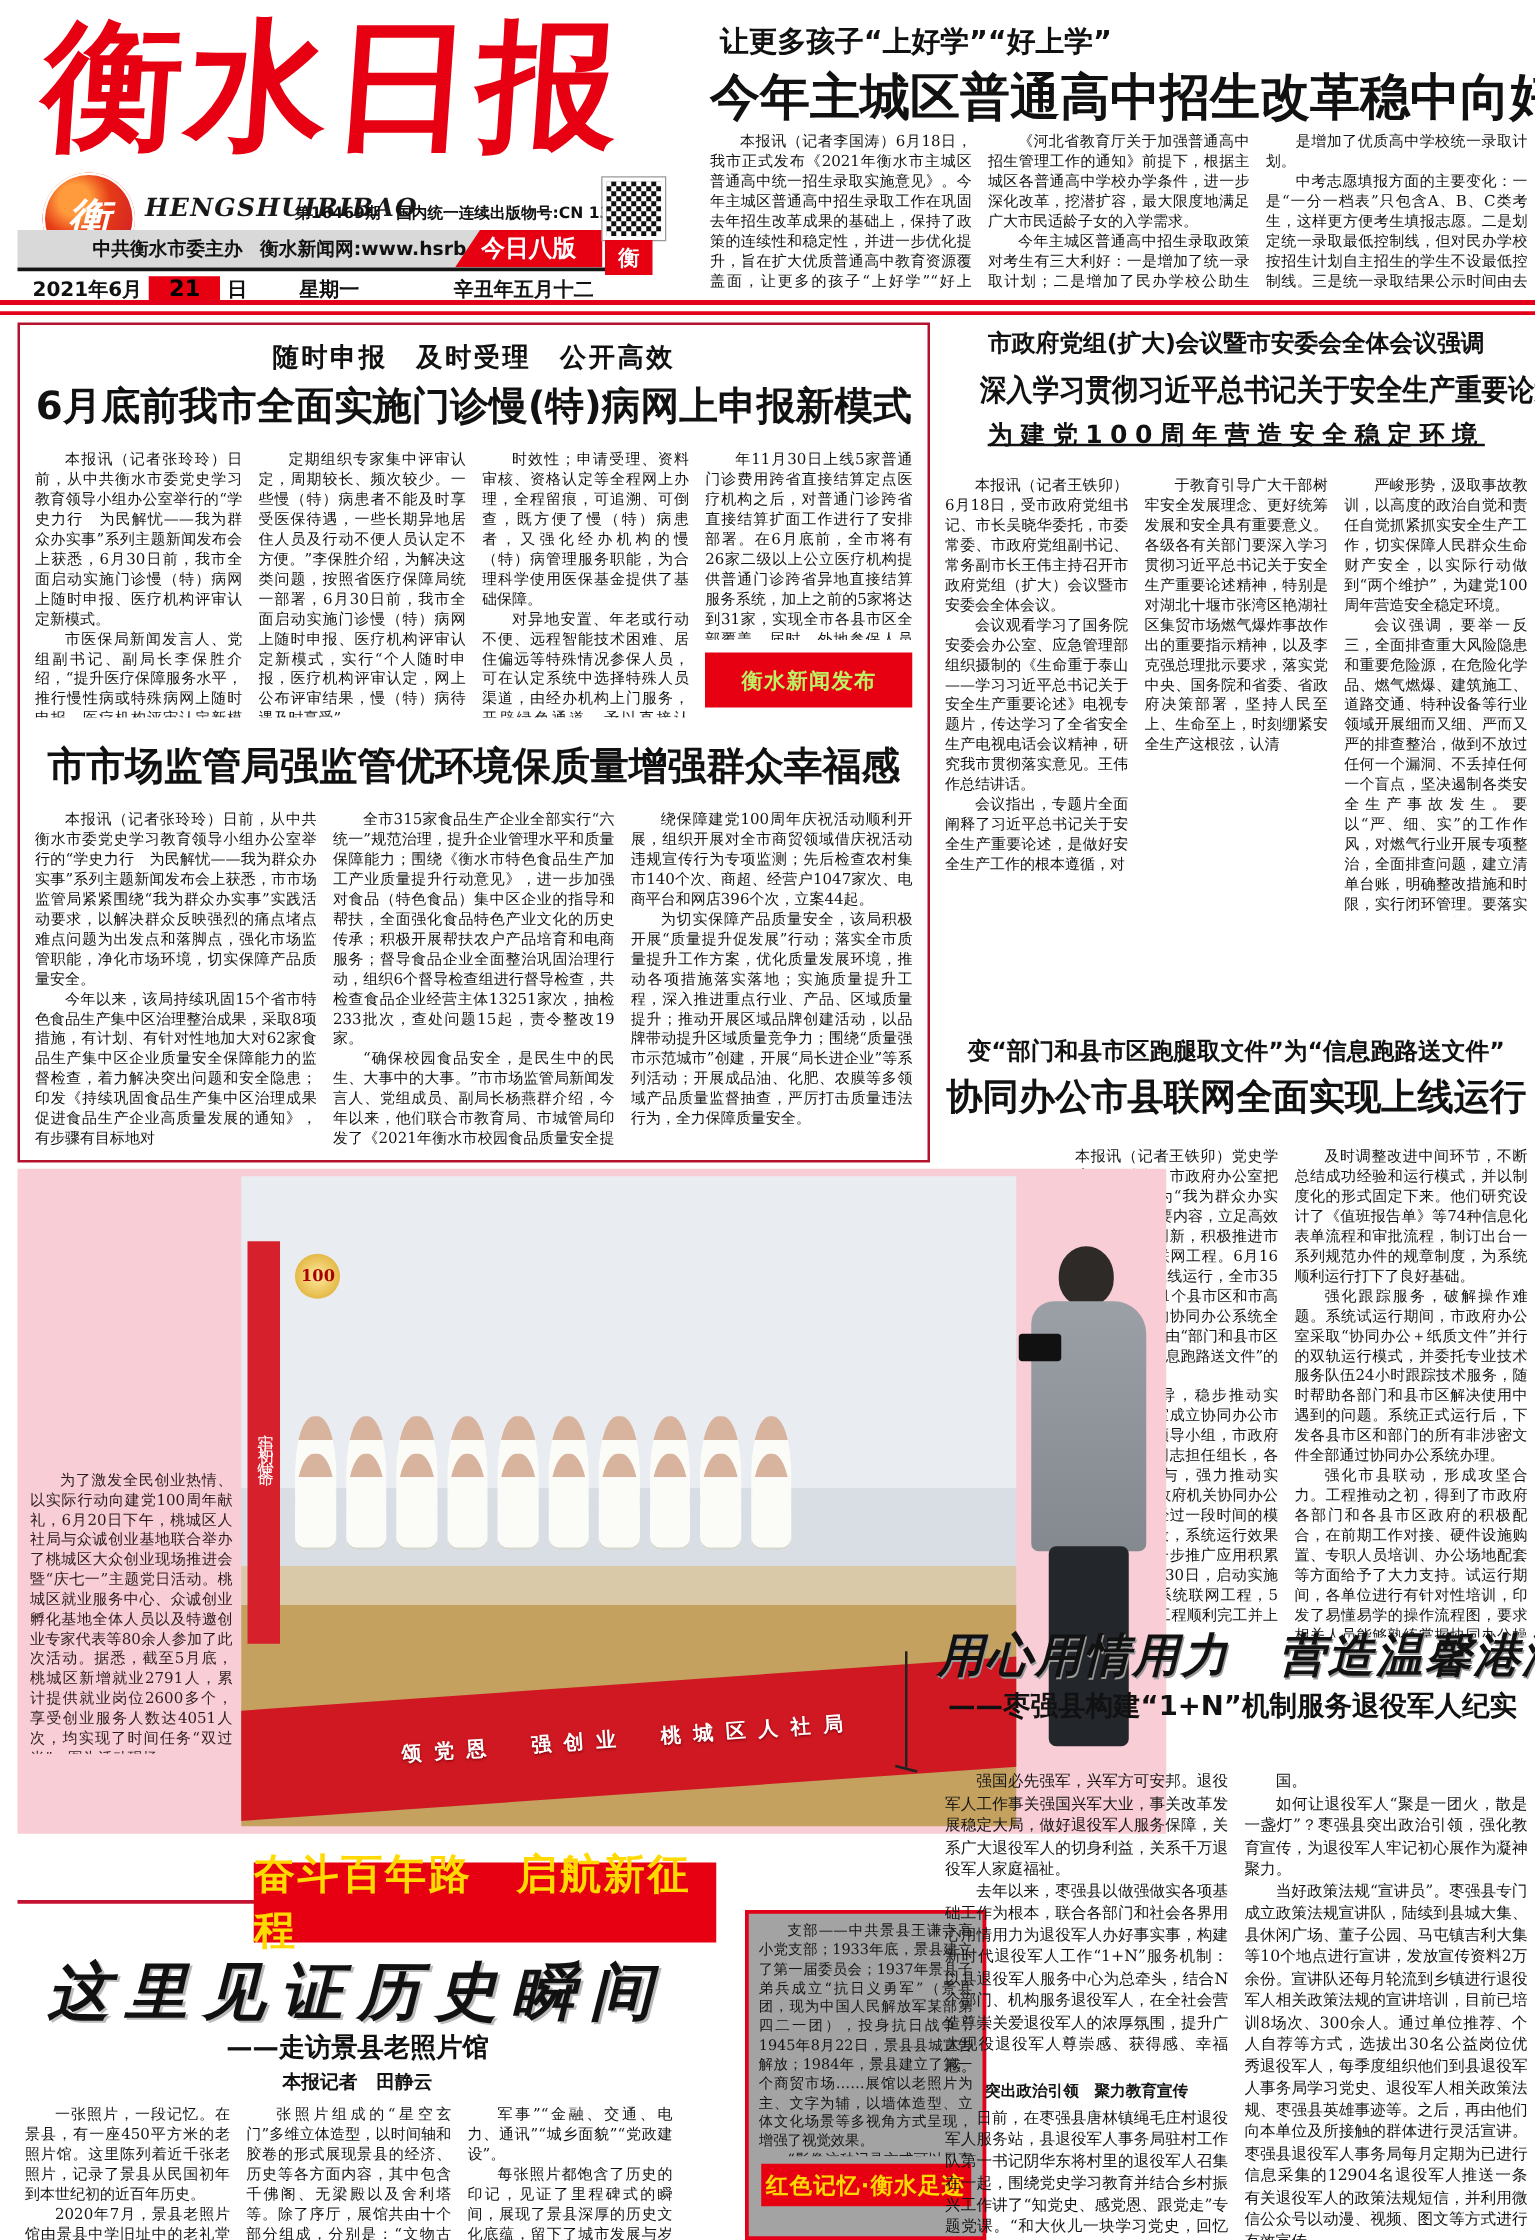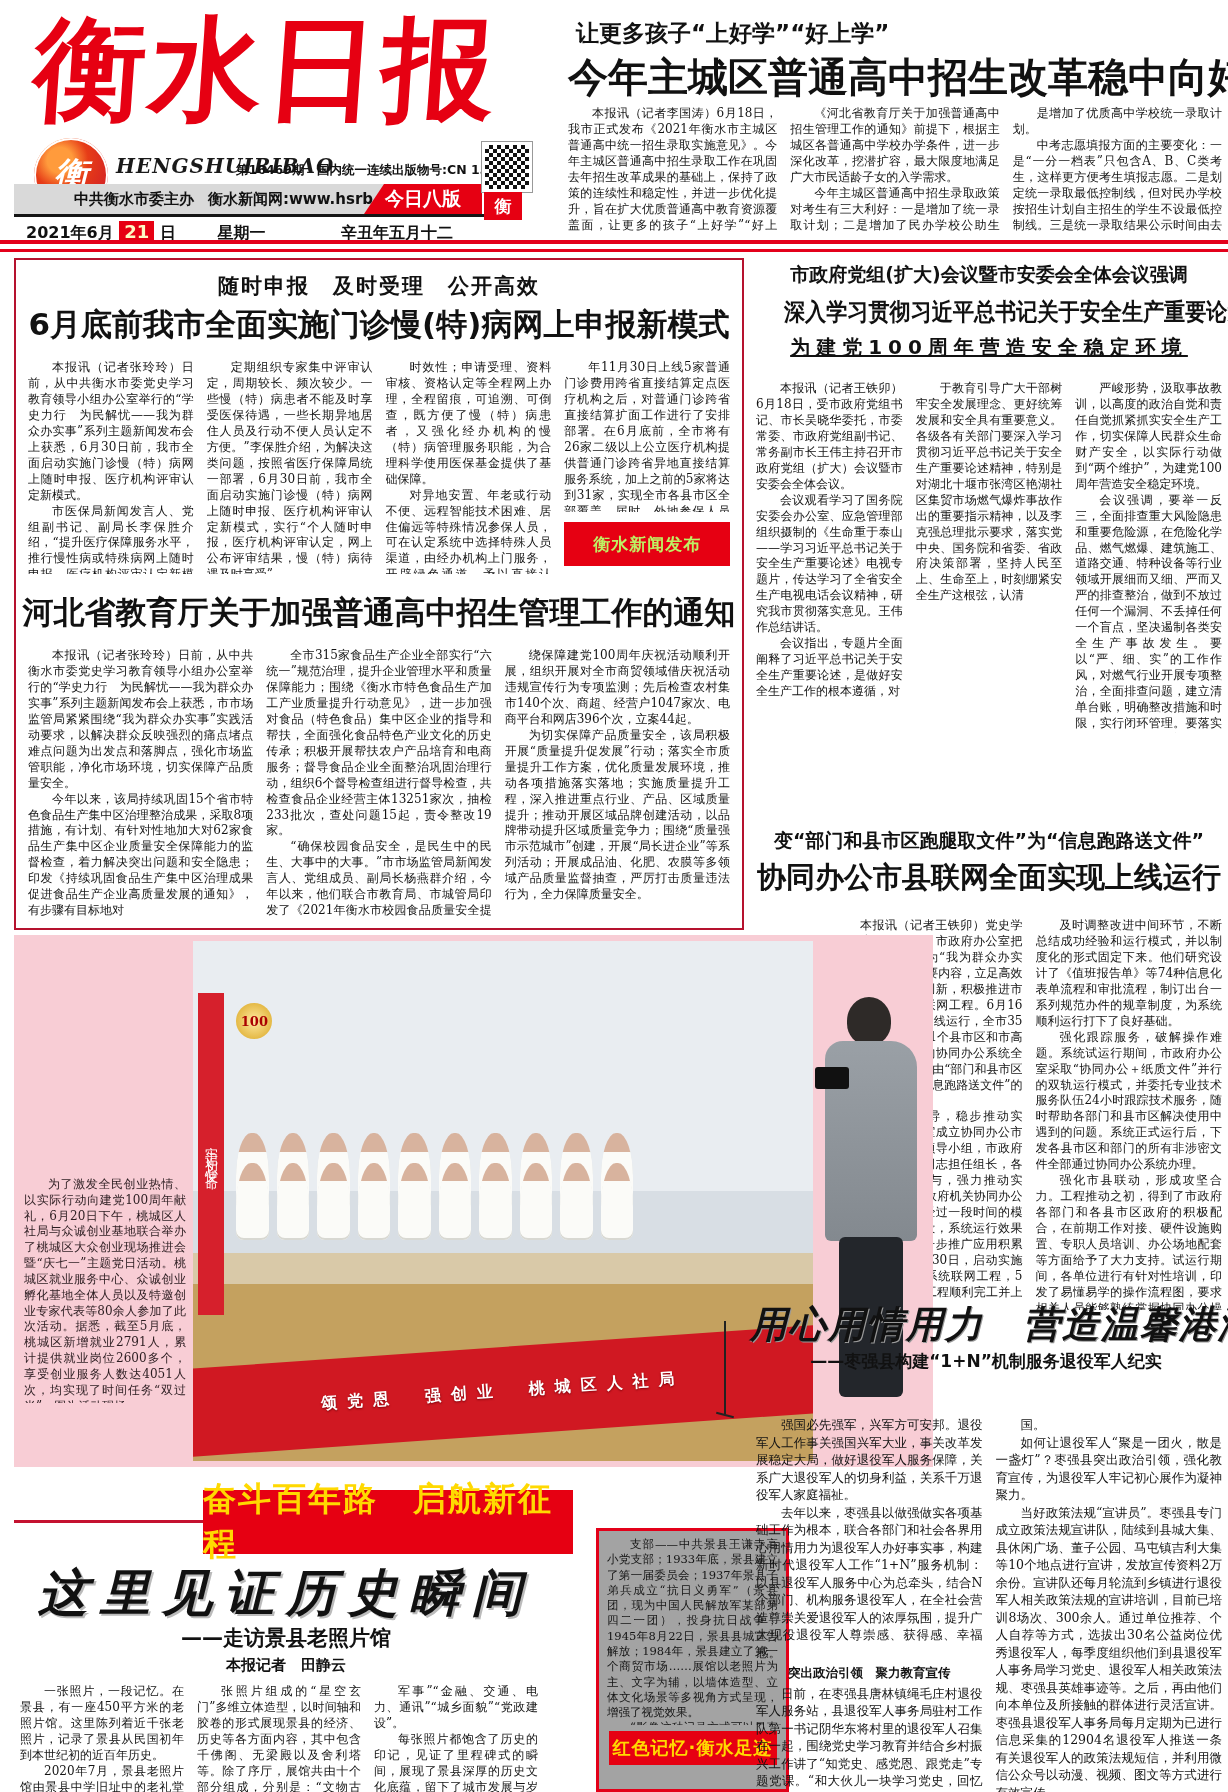--- a/index.html
+++ b/index.html
@@ -20,21 +20,21 @@
   .pinyin{left:116px;top:154px;font-style:italic;font-weight:bold;font-size:20px;letter-spacing:1px;color:#1a1a1a;}
   .issue-line{left:236px;top:162px;font-size:12.5px;font-weight:bold;white-space:nowrap;}
   .graystrip{left:14px;top:184px;width:468px;height:30px;background:#d9d9d9;display:flex;align-items:center;}
   .org{margin-left:60px;font-size:15px;font-weight:bold;}
   .site{margin-left:14px;font-size:15px;font-weight:bold;}
   .ribbon{position:absolute;right:0;top:0;bottom:0;width:118px;background:#e60012;
       clip-path:polygon(20px 0,100% 0,100% 100%,0 100%);color:#fff;font-weight:bold;font-size:19px;
       display:flex;align-items:center;justify-content:center;font-family:"DejaVu Sans",sans-serif;}
   .blackline{left:14px;top:214px;width:505px;height:3px;background:#151515;}
   .daterow{left:26px;top:221px;font-size:16px;font-weight:bold;white-space:nowrap;}
-  .daybox{display:inline-block;background:#e60012;color:#fef9c3;padding:0 5px;font-size:18px;}
+  .daybox{display:inline-block;background:#e60012;color:#000000;padding:0 16px;font-size:18px;}
   .qr{left:482px;top:142px;width:44px;height:44px;border:3px solid #fff;outline:1px solid #999;
       background:repeating-conic-gradient(#111 0% 25%,#fff 0% 50%);background-size:8px 8px;}
   .seal{left:484px;top:192px;width:38px;height:28px;background:#e60012;color:#fff;display:flex;
       align-items:center;justify-content:center;font-size:17px;font-weight:bold;}
   .rule2a{left:0;top:240px;width:1228px;height:4px;background:#e3001b;}
   .rule2b{left:0;top:249px;width:1228px;height:3px;background:#e3001b;}
   
   .cols{display:flex;gap:13px;}
   .col{flex:1;overflow:hidden;text-align:justify;font-size:12px;line-height:1.33;color:#141414;}
   .para{margin:0;text-indent:2em;}
@@ -110,21 +110,21 @@
   .bl-by{left:24px;top:1656px;width:524px;font-size:15px;}
   .bl-body{left:20px;top:1684px;width:518px;height:108px;}
   .redbox{left:552px;top:1528px;width:193px;height:264px;border:3px solid #e30019;box-sizing:border-box;background:#a3a3a3;margin-left:44px;}
   .redbox .col{height:188px;margin:6px 8px 0 8px;font-size:11.5px;}
   .redbadge{width:168px;height:34px;margin:6px auto 0 auto;background:#e60012;color:#ffd900;
       display:flex;align-items:center;justify-content:center;font-weight:bold;font-size:18px;
       letter-spacing:1px;font-family:"DejaVu Sans",sans-serif;}
   
   .zq-title{left:750px;top:1300px;width:472px;font-size:37px;font-style:italic;letter-spacing:2px;
       text-shadow:1px 1px 0 #999;}
-  .zq-sub{left:750px;top:1350px;width:472px;font-size:17px;}
+  .zq-sub{left:750px;top:1350px;width:472px;font-size:22px;}
   .zq-by{left:750px;top:1386px;width:472px;font-size:16px;}
   .zq-body{left:756px;top:1416px;width:466px;height:376px;}
   .zq-body .col{font-size:12.5px;line-height:1.4;}
 </style>
 </head>
 <body>
 
 <div class="page">
 
   <div class="abs mast-title nowrap">衡水日报</div>
@@ -184,21 +184,21 @@
           <p class="para">时效性；申请受理、资料审核、资格认定等全程网上办理，全程留痕，可追溯、可倒查，既方便了慢（特）病患者，又强化经办机构的慢（特）病管理服务职能，为合理科学使用医保基金提供了基础保障。</p>
           <p class="para">对异地安置、年老或行动不便、远程智能技术困难、居住偏远等特殊情况参保人员，可在认定系统中选择特殊人员渠道，由经办机构上门服务，开辟绿色通道，予以直接认定。</p>
         </div>
       <div class="col4wrap">
         <div class="col">
             <p class="para">年11月30日上线5家普通门诊费用跨省直接结算定点医疗机构之后，对普通门诊跨省直接结算扩面工作进行了安排部署。在6月底前，全市将有26家二级以上公立医疗机构提供普通门诊跨省异地直接结算服务系统，加上之前的5家将达到31家，实现全市各县市区全部覆盖。届时，外地参保人员到我市上述医院就医，普通门诊费用可直接结算。同时，全省将有300家医疗机构纳入门诊直接结算名单，我市参保人员到外省就医时，也可以实现门诊费用跨省直接结算。</p>
           </div>
         <div class="newsbadge">衡水新闻发布</div>
       </div>
     </div>
-    <div class="abs lb-head2 sans b ctr nowrap">河北省教育厅关于加强普通高中招生管理工作的通知</div>
+    <div class="abs lb-head2 sans b ctr nowrap">市市场监管局强监管优环境保质量增强群众幸福感</div>
     <div class="abs lb-body2 cols">
       <div class="col">
           <p class="para">本报讯（记者张玲玲）日前，从中共衡水市委党史学习教育领导小组办公室举行的“学史力行　为民解忧——我为群众办实事”系列主题新闻发布会上获悉，市市场监管局紧紧围绕“我为群众办实事”实践活动要求，以解决群众反映强烈的痛点堵点难点问题为出发点和落脚点，强化市场监管职能，净化市场环境，切实保障产品质量安全。</p>
           <p class="para">今年以来，该局持续巩固15个省市特色食品生产集中区治理整治成果，采取8项措施，有计划、有针对性地加大对62家食品生产集中区企业质量安全保障能力的监督检查，着力解决突出问题和安全隐患；印发《持续巩固食品生产集中区治理成果促进食品生产企业高质量发展的通知》，有步骤有目标地对</p>
         </div>
       <div class="col">
           <p class="para">全市315家食品生产企业全部实行“六统一”规范治理，提升企业管理水平和质量保障能力；围绕《衡水市特色食品生产加工产业质量提升行动意见》，进一步加强对食品（特色食品）集中区企业的指导和帮扶，全面强化食品特色产业文化的历史传承；积极开展帮扶农户产品培育和电商服务；督导食品企业全面整治巩固治理行动，组织6个督导检查组进行督导检查，共检查食品企业经营主体13251家次，抽检233批次，查处问题15起，责令整改19家。</p>
           <p class="para">“确保校园食品安全，是民生中的民生、大事中的大事。”市市场监管局新闻发言人、党组成员、副局长杨燕群介绍，今年以来，他们联合市教育局、市城管局印发了《2021年衡水市校园食品质量安全提升工作方案》，在全市积极开展</p>
         </div>
       <div class="col">

